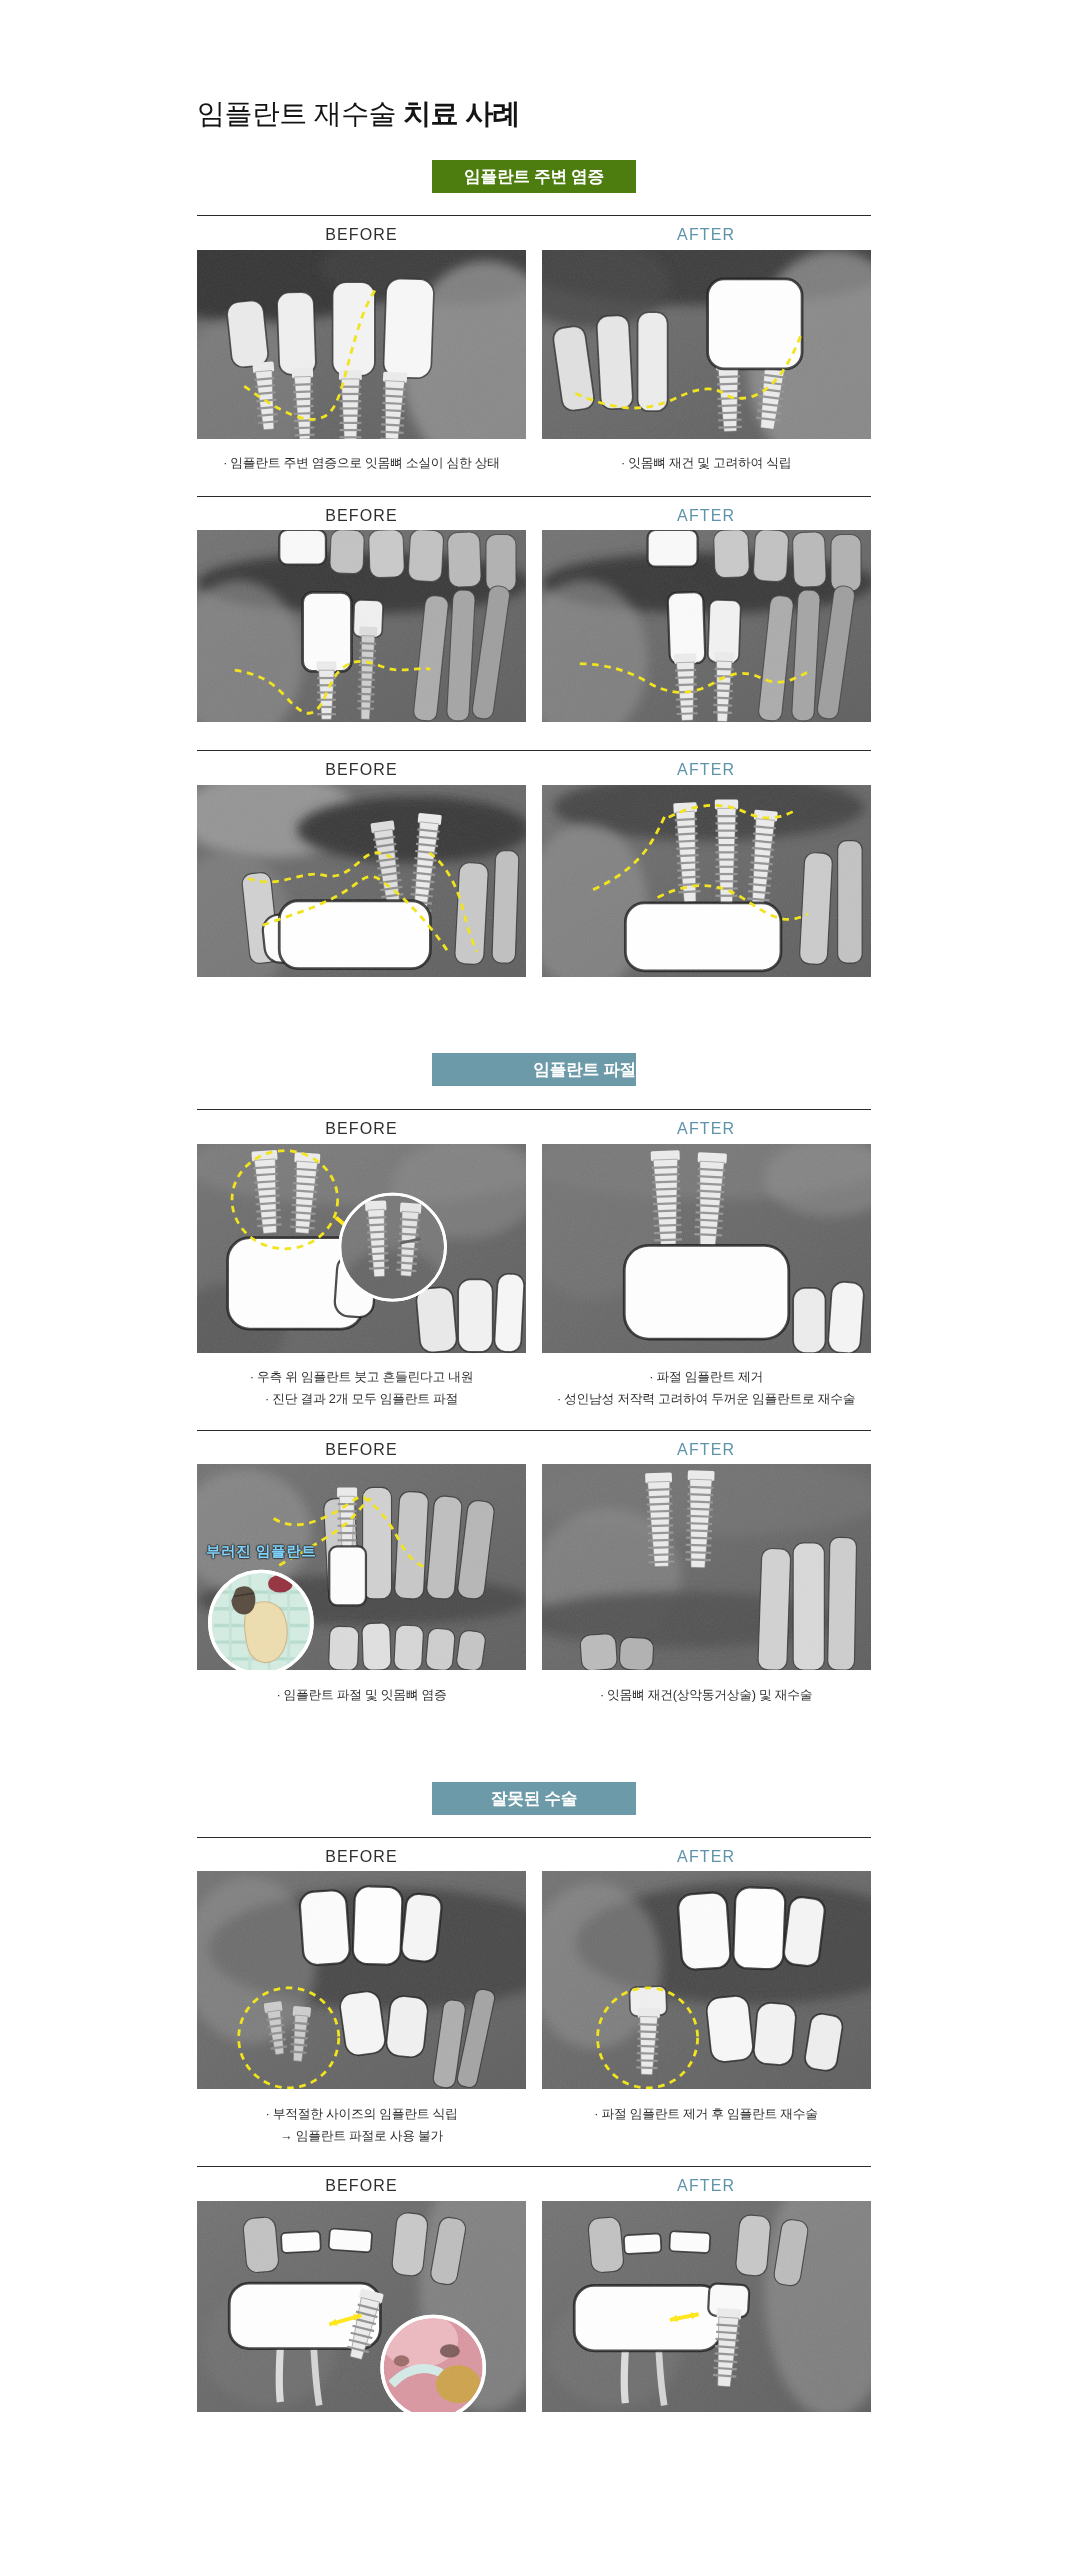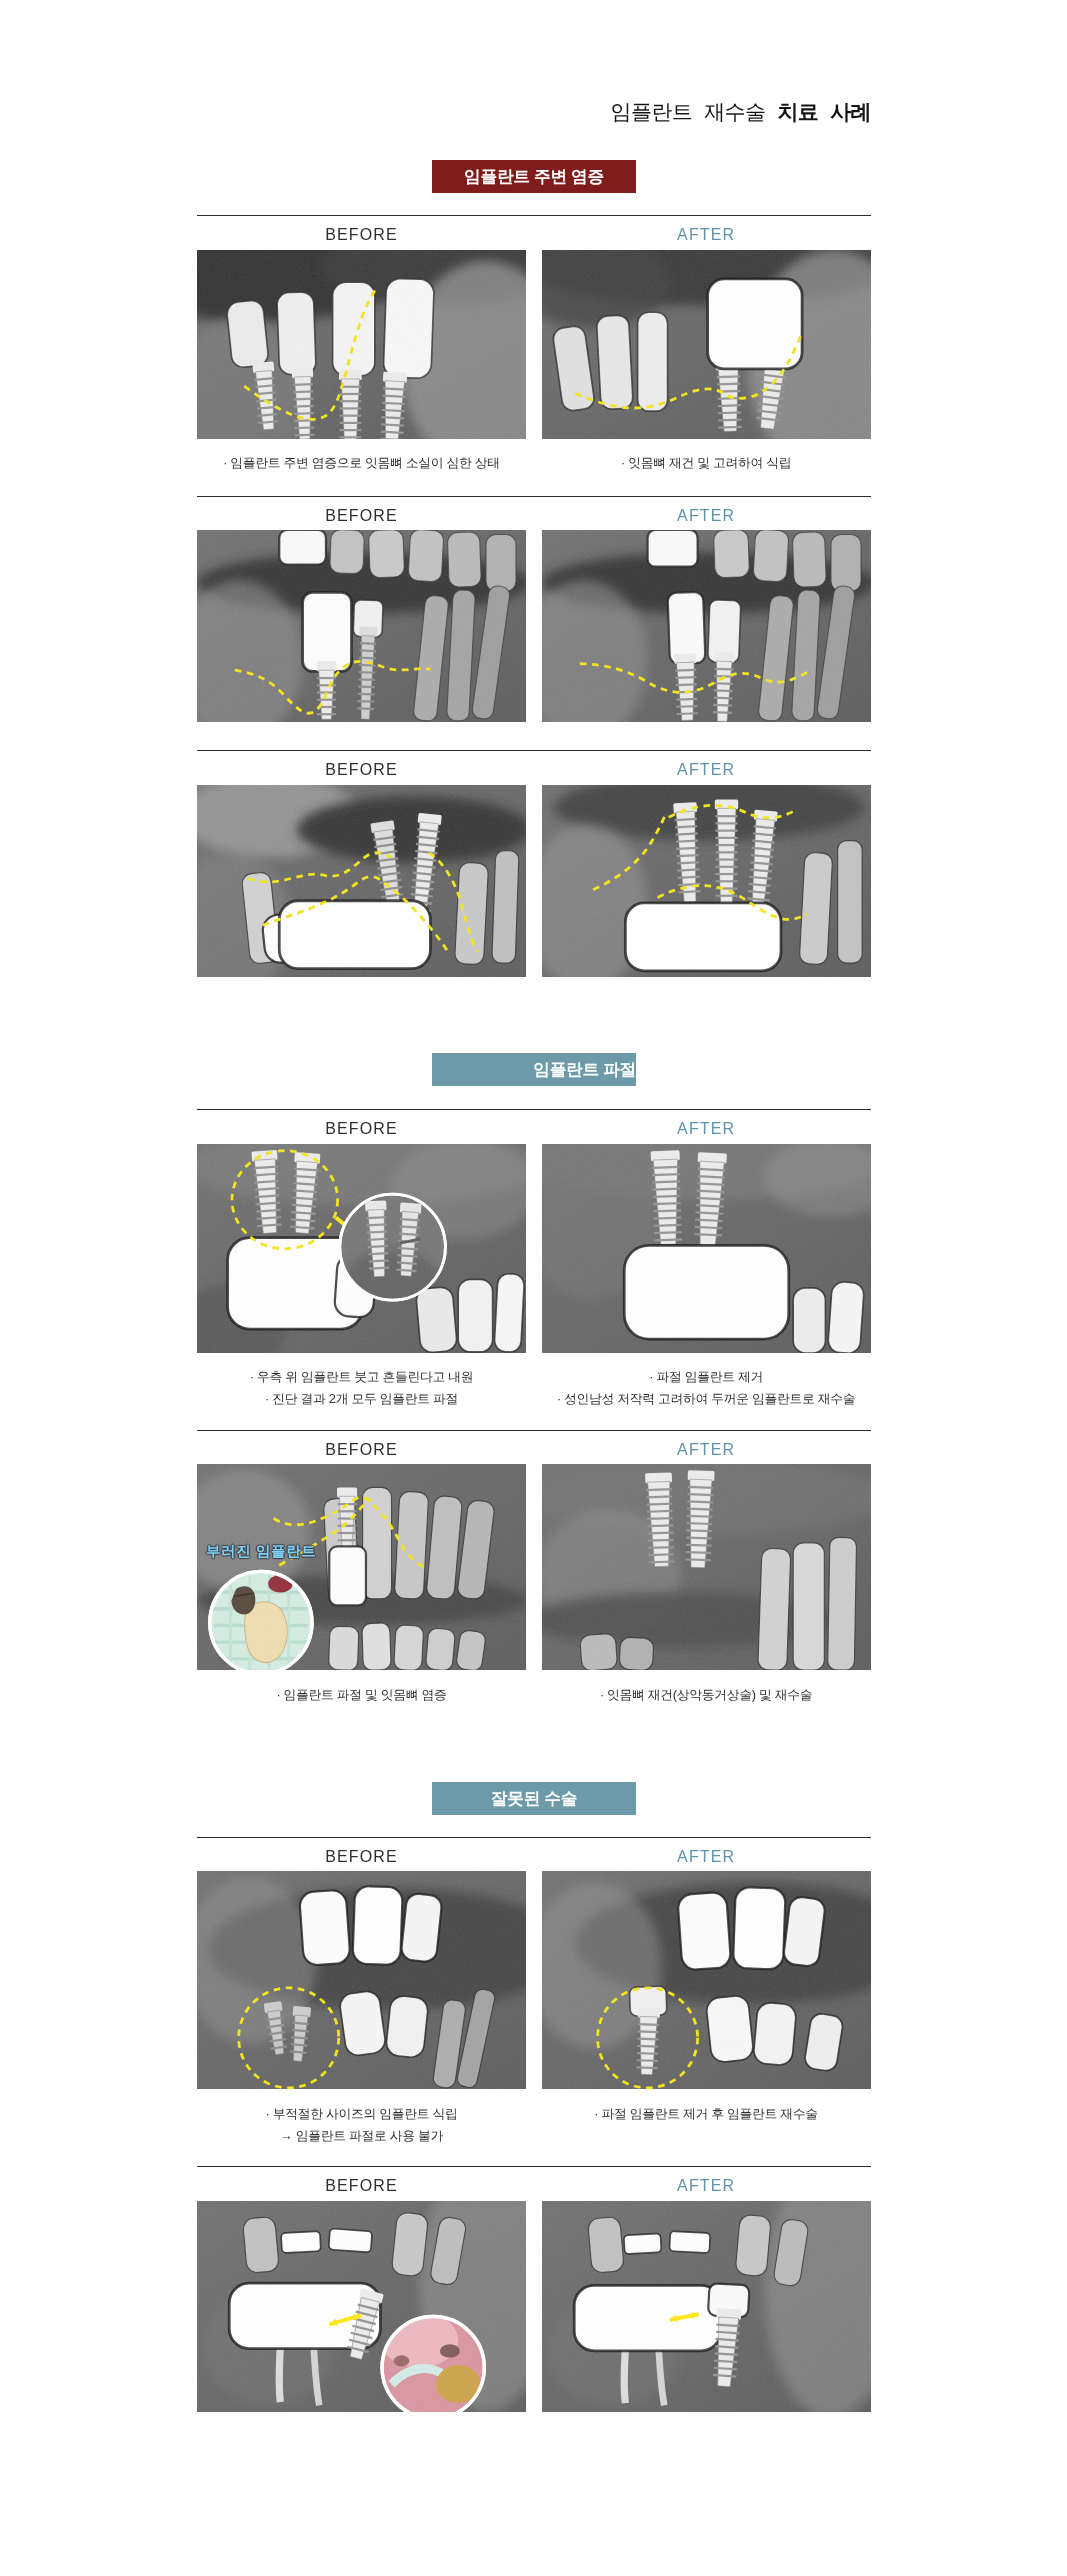--- a/index.html
+++ b/index.html
@@ -1,18 +1,18 @@
 <!DOCTYPE html>
 <html style="font-size:9px"><head>
 <meta charset="utf-8">
 <style>
   html,body{margin:0;padding:0;background:#ffffff;}
   body{width:1068px;height:2576px;overflow:hidden;font-family:"Liberation Sans",sans-serif;}
   .content{width:674px;margin:0 auto;}
-  .page-title{padding-top:99px;text-align:right;font-size:21px;line-height:29px;color:#141414;letter-spacing:-0.6px;margin:0;font-weight:400;font-family:Liberation Mono, monospace;}
+  .page-title{padding-top:99px;text-align:left;font-size:28px;line-height:29px;color:#141414;letter-spacing:-0.6px;margin:0;font-weight:400;}
   .page-title .bold{font-weight:800;}
   .section-badge{display:block;width:204px;height:33px;margin:0 auto;color:#ffffff;font-size:16.7px;font-weight:700;text-align:center;line-height:33px;letter-spacing:-0.3px;}
   .badge-gap-0{margin-top:32px;}
   .badge-gap-1{margin-top:76px;text-align:right;}
   .badge-gap-2{margin-top:76px;}
   .case-row{border-top:1.1px solid #2b2b2b;padding-top:9px;}
   .labels-row{display:flex;gap:15.6px;}
   .labels-row .lab{width:329px;text-align:center;font-size:16px;font-weight:300;letter-spacing:1.1px;line-height:19px;color:#2f2f2f;}
   .images-row{display:flex;gap:15.6px;margin-top:5.6px;}
   .xray{position:relative;width:329px;background:#5d5d5d;overflow:hidden;}
@@ -21,21 +21,21 @@
     text-shadow:-1.1px 0 1.1px #3c3c3c,1.1px 0 1.1px #3c3c3c,0 -1.1px 1.1px #3c3c3c,0 1.1px 1.1px #3c3c3c;}
   .captions-row{display:flex;gap:15.6px;margin-top:13.3px;}
   .captions-row .cap-col{width:329px;text-align:center;font-size:12.8px;font-weight:500;color:#2e2e2e;line-height:22px;letter-spacing:-0.3px;}
 </style>
 </head>
 <body>
 
 <div class="content">
   <h1 class="page-title"><span>임플란트 재수술</span> <span class="bold">치료 사례</span></h1>
   <div id="sections-root">
-      <div class="section-badge badge-gap-0" style="background: #7f1d1d;">임플란트 주변 염증</div>
+      <div class="section-badge badge-gap-0" style="background: #4d7c0f;">임플란트 주변 염증</div>
       <div class="case-row" style="margin-top: 22px; padding-bottom: 22px;">
         <div class="labels-row">
           <div class="lab" style="color: rgb(47, 47, 47);">BEFORE</div>
           <div class="lab" style="color: rgb(94, 147, 171);">AFTER</div>
         </div>
         <div class="images-row">
           <div class="xray" style="height: 189px;">
             <svg viewBox="0 0 592 340" width="100%" height="100%" preserveAspectRatio="none">
               <defs>
                 <linearGradient id="g0" x1="0" y1="0" x2="1" y2="1">

